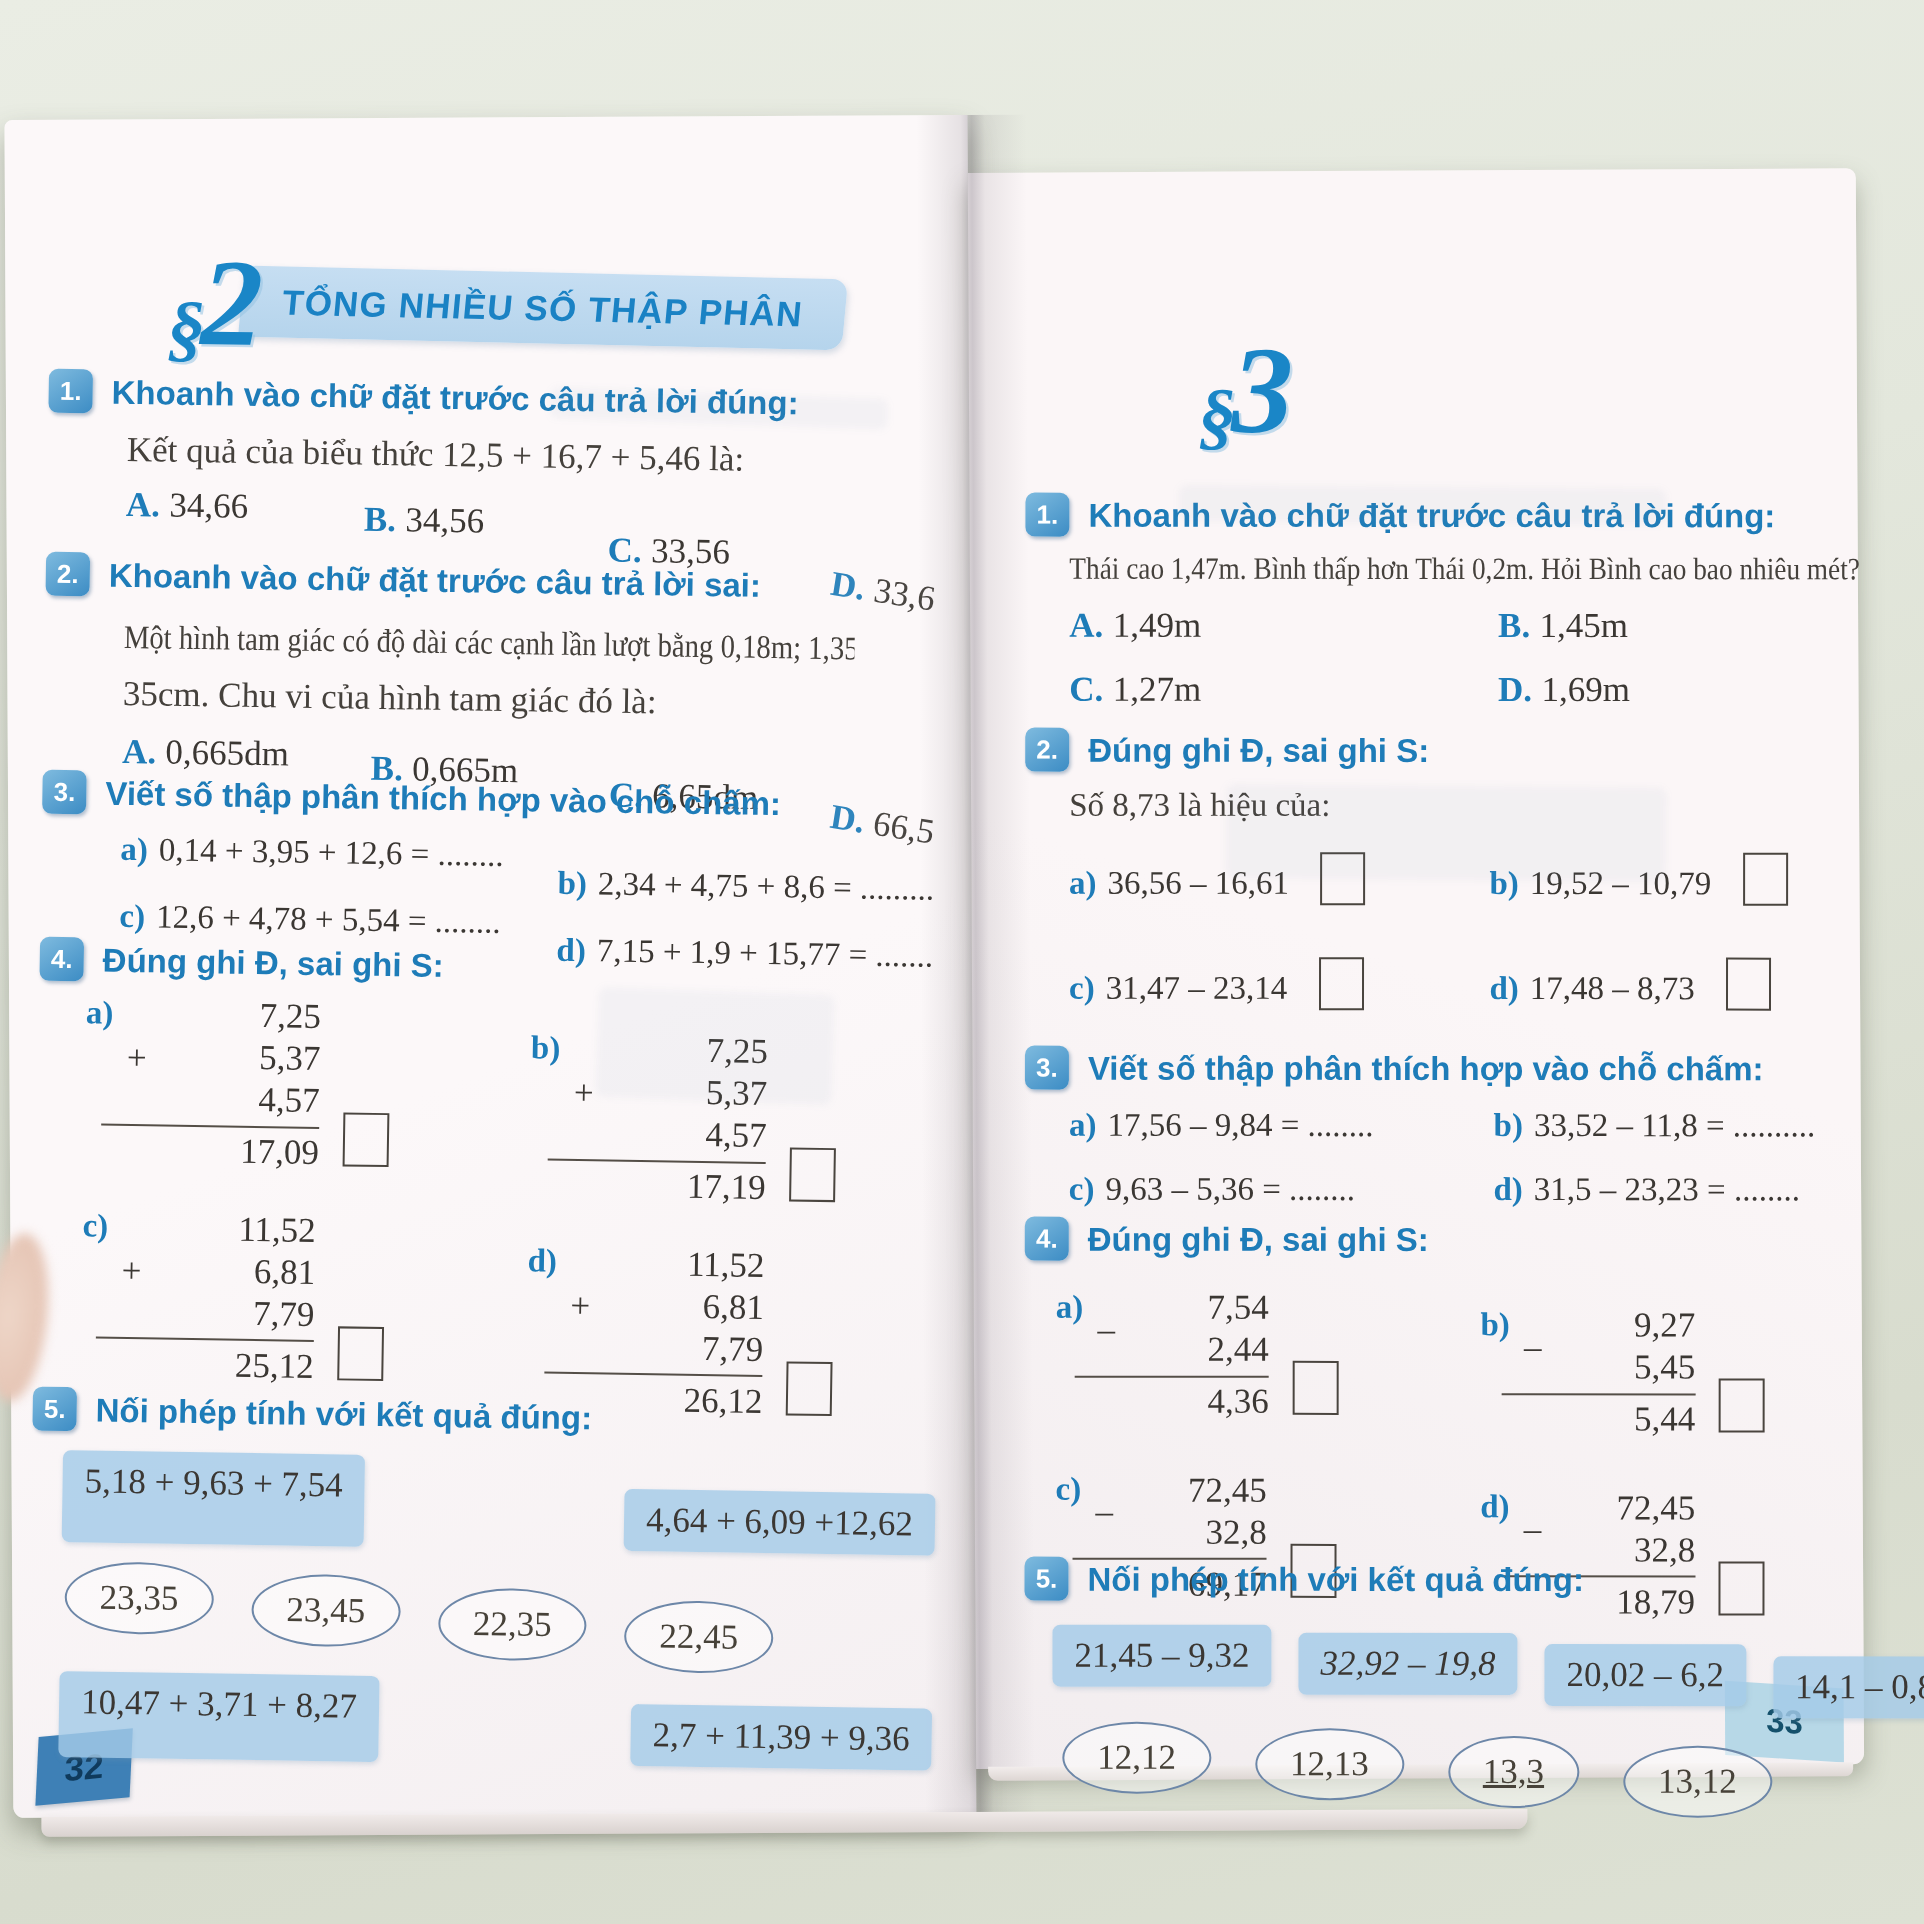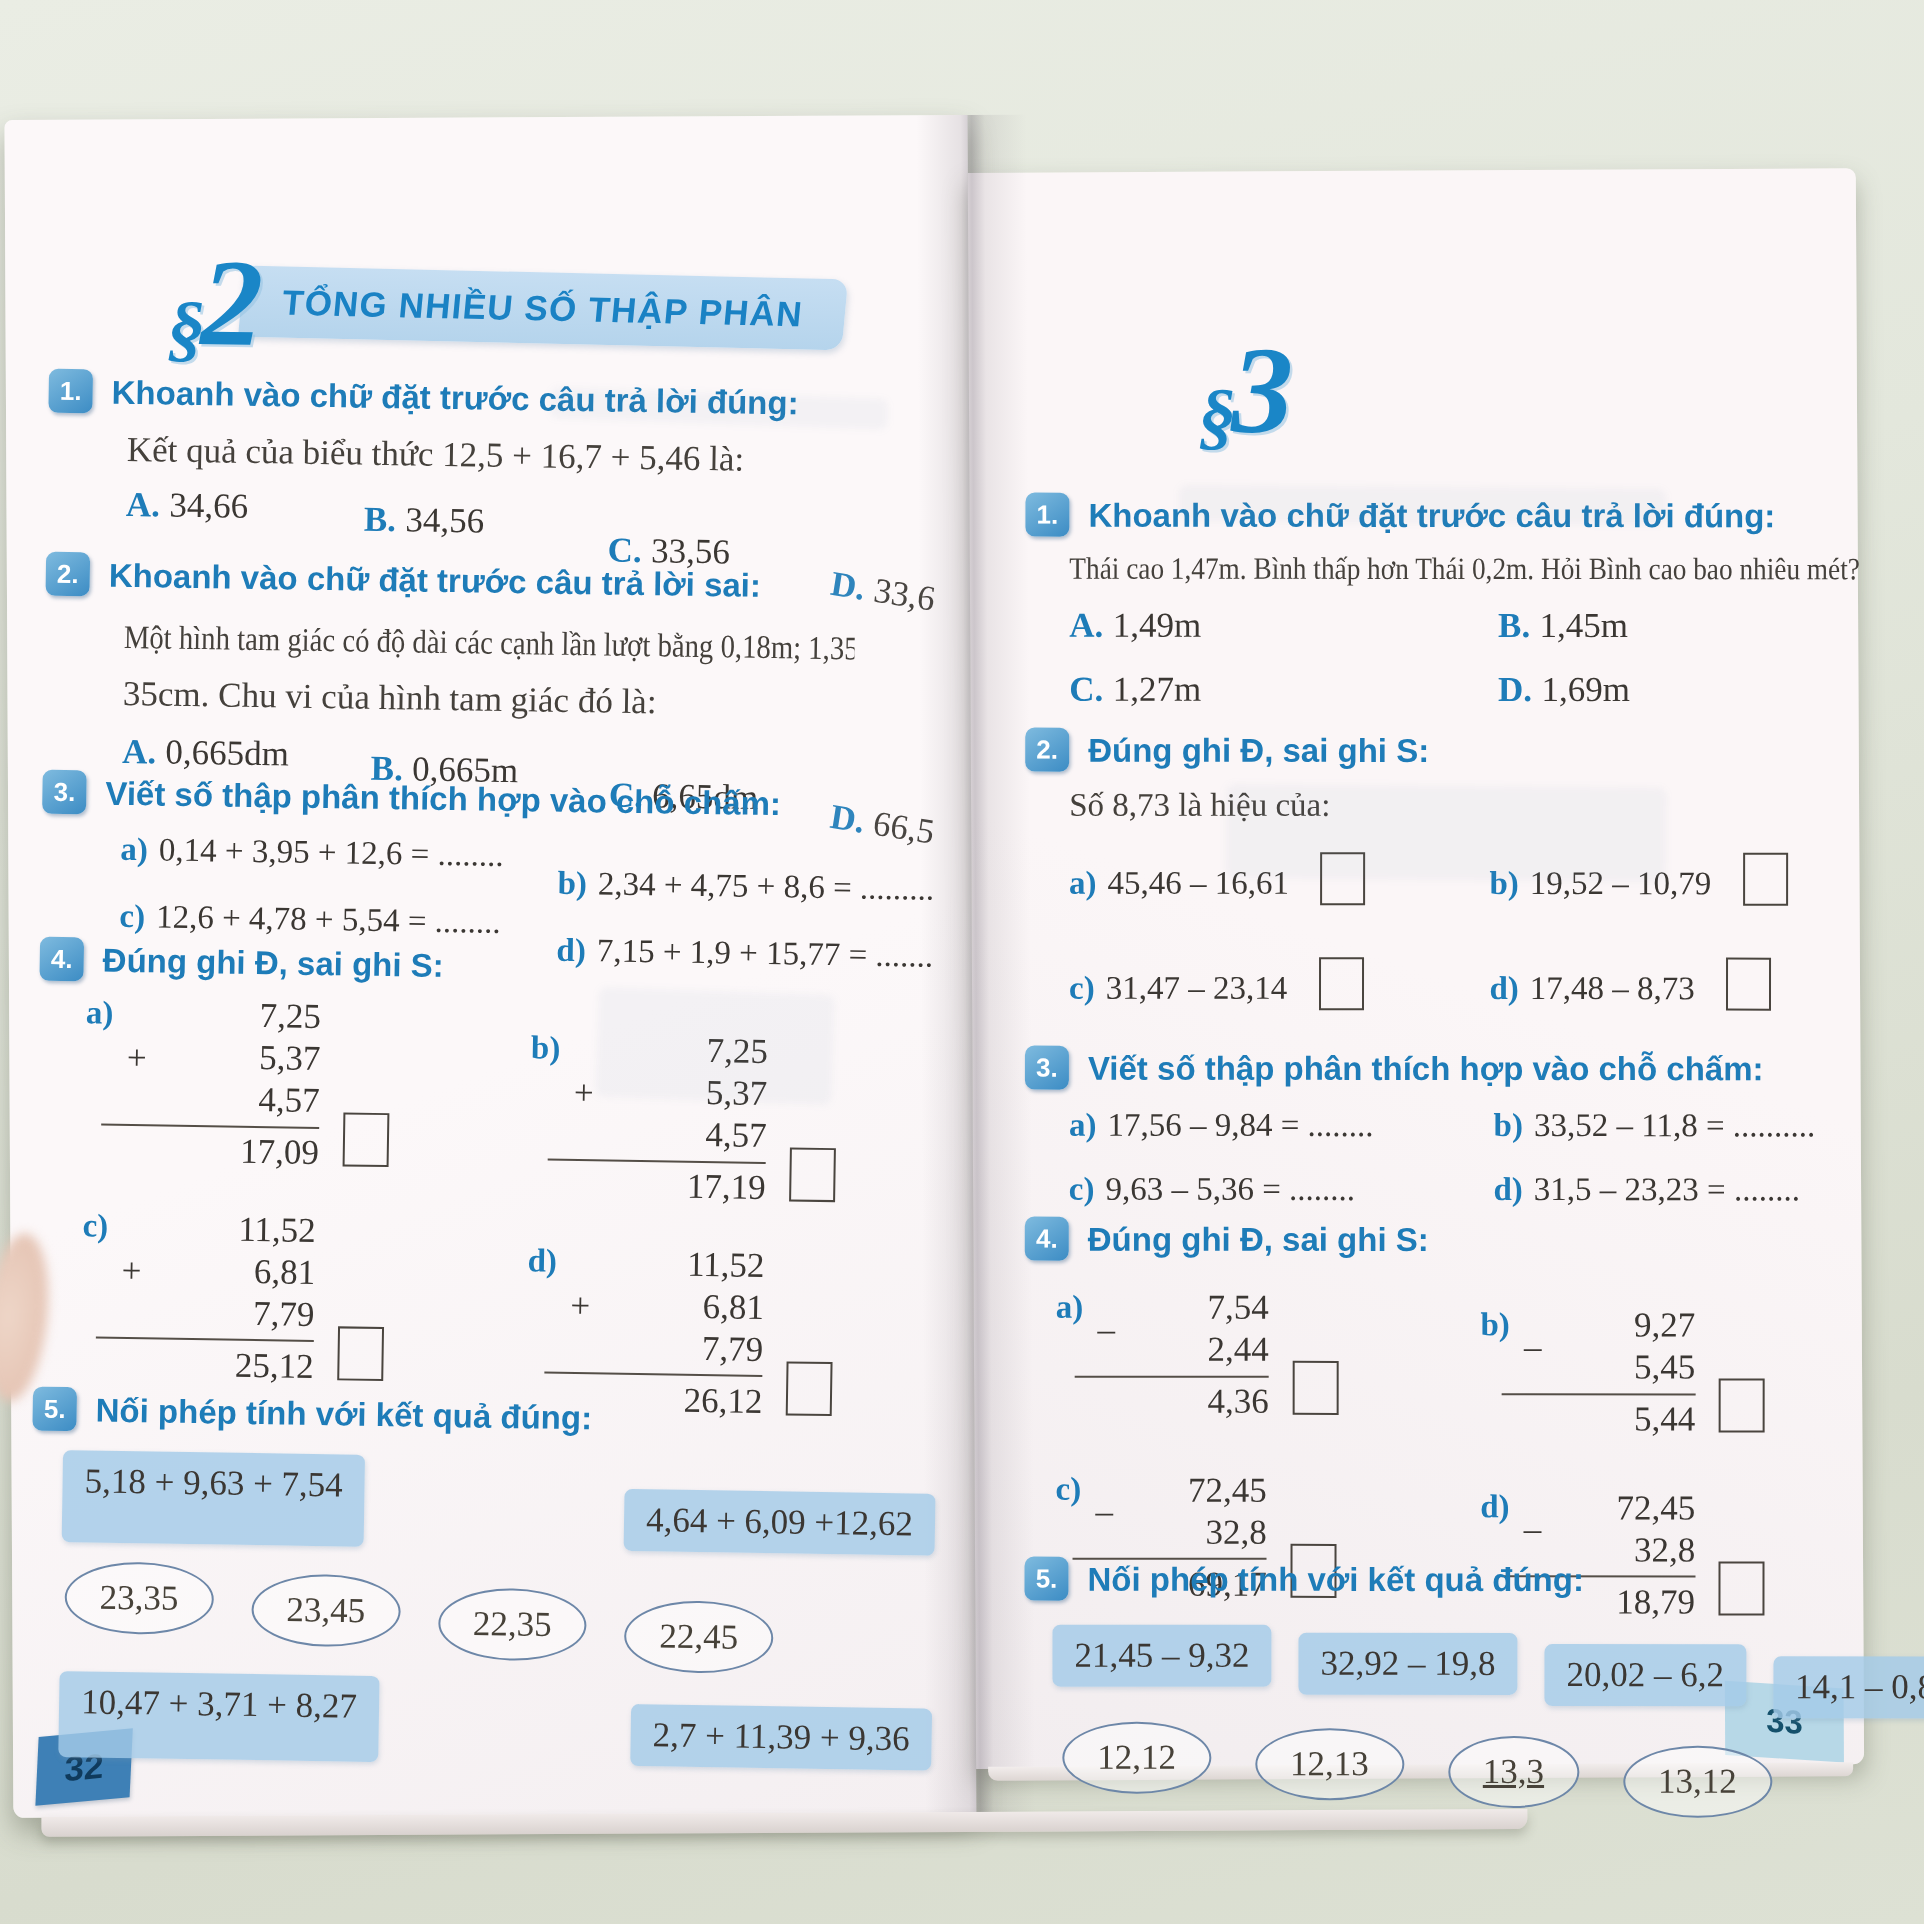--- a/index.html
+++ b/index.html
@@ -92,21 +92,21 @@
   .chiprow .chip:last-child{margin-left:auto;}
   .chiprow.row1 .chip:last-child{margin-top:30px;}
   .chiprow.row3 .chip:last-child{margin-top:23.6px;}
   .ovals{display:flex;gap:38px;}
   .oval{border:2.4px solid #6d87a8;border-radius:50%;padding:14px 33px;font-size:35px;color:#474239;
     background:rgba(255,255,255,.45);white-space:nowrap;}
   .ovals-l .oval:nth-child(2){transform:translateY(9.4px);}
   .ovals-l .oval:nth-child(3){transform:translateY(20.4px);}
   .ovals-l .oval:nth-child(4){transform:translateY(30px);}
   .chips-r{display:flex;gap:27px;}
-  .chips-r .chip:nth-child(2){transform:translateY(7.9px);}
+  .chips-r .chip:nth-child(2){transform:translateY(7.9px);font-style:italic;}
   .chips-r .chip:nth-child(3){transform:translateY(19px);}
   .chips-r .chip:nth-child(4){transform:translateY(31px);}
   .ovals-r .oval:nth-child(2){transform:translateY(6.3px);}
   .ovals-r .oval:nth-child(3){transform:translateY(14px);text-decoration:underline;}
   .ovals-r .oval:nth-child(4){transform:translateY(23.6px);}
 
   
   .tab{position:absolute;display:flex;align-items:center;justify-content:center;font-weight:700;}
   .tab-32{left:23.6px;top:1613px;width:94px;height:69px;background:#3e80b6;transform:skew(-5deg,-3deg) rotate(-2deg);
     color:#0f3a5c;font-size:35px;box-shadow:0.8px 2.4px 4.7px rgba(60,90,120,.3);}
@@ -363,21 +363,21 @@
     </div>
 
     <div class="abs qrow" style="left:0;top:399px;">
       <span class="badge">2.</span>
       <span class="qtitle">Đúng ghi Đ, sai ghi S:</span>
     </div>
     <div class="abs qbody serif" style="left:44px;top:458px;font-size:33px;">Số 8,73 là hiệu của:</div>
     <div class="abs grid2" style="left:44px;top:536px;width:786px;row-gap:52px;">
       <div class="itm serif">
           <span class="k">a)</span>
-          <span class="e">45,46 – 16,61</span>
+          <span class="e">36,56 – 16,61</span>
           <span class="dbox"></span>
         </div>
       <div class="itm serif">
           <span class="k">b)</span>
           <span class="e">19,52 – 10,79</span>
           <span class="dbox"></span>
         </div>
       <div class="itm serif">
           <span class="k">c)</span>
           <span class="e">31,47 – 23,14</span>

